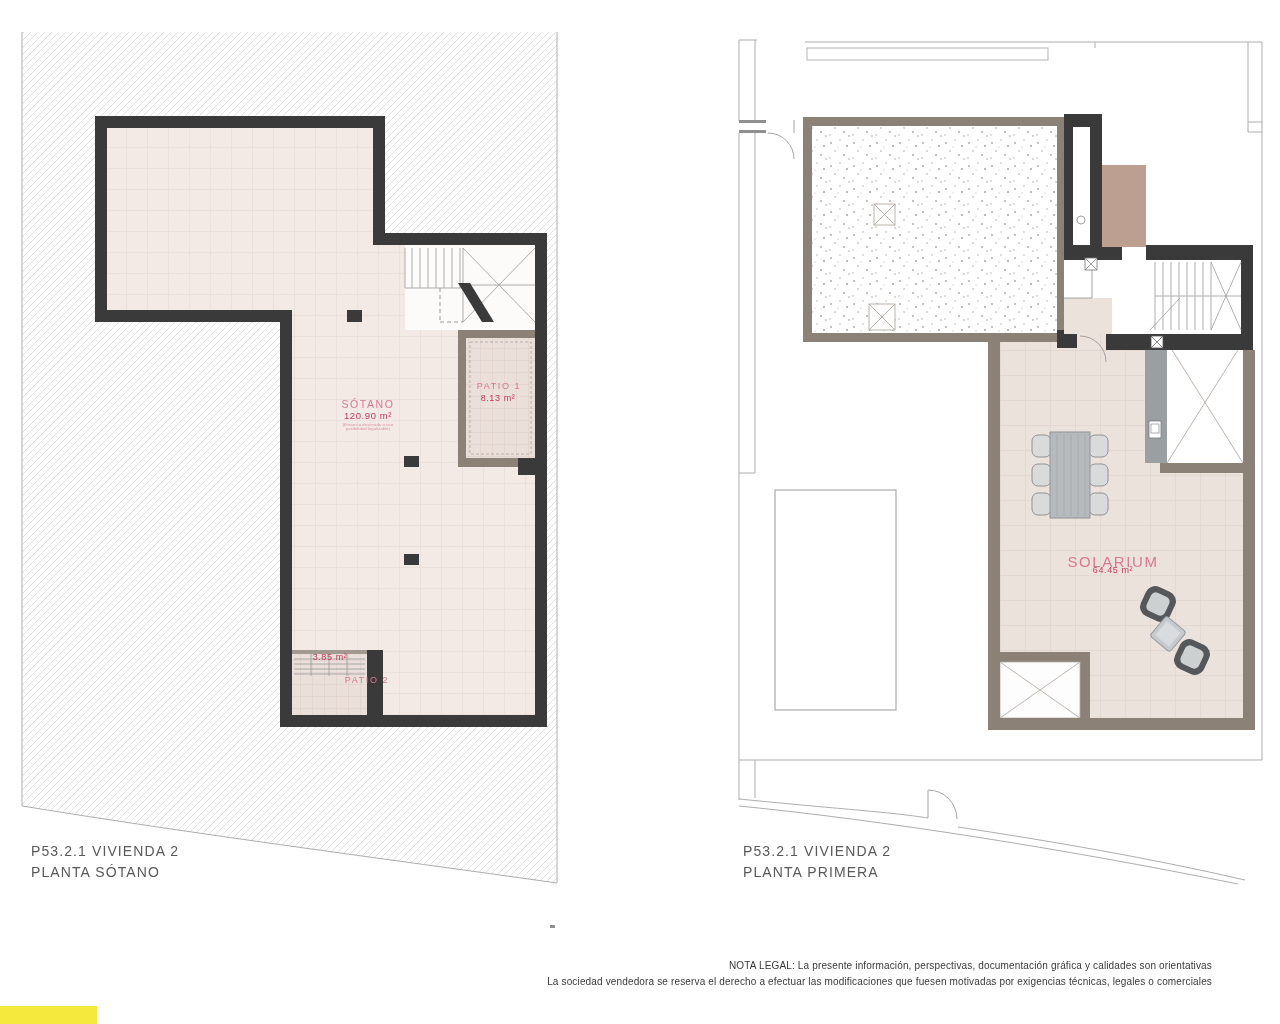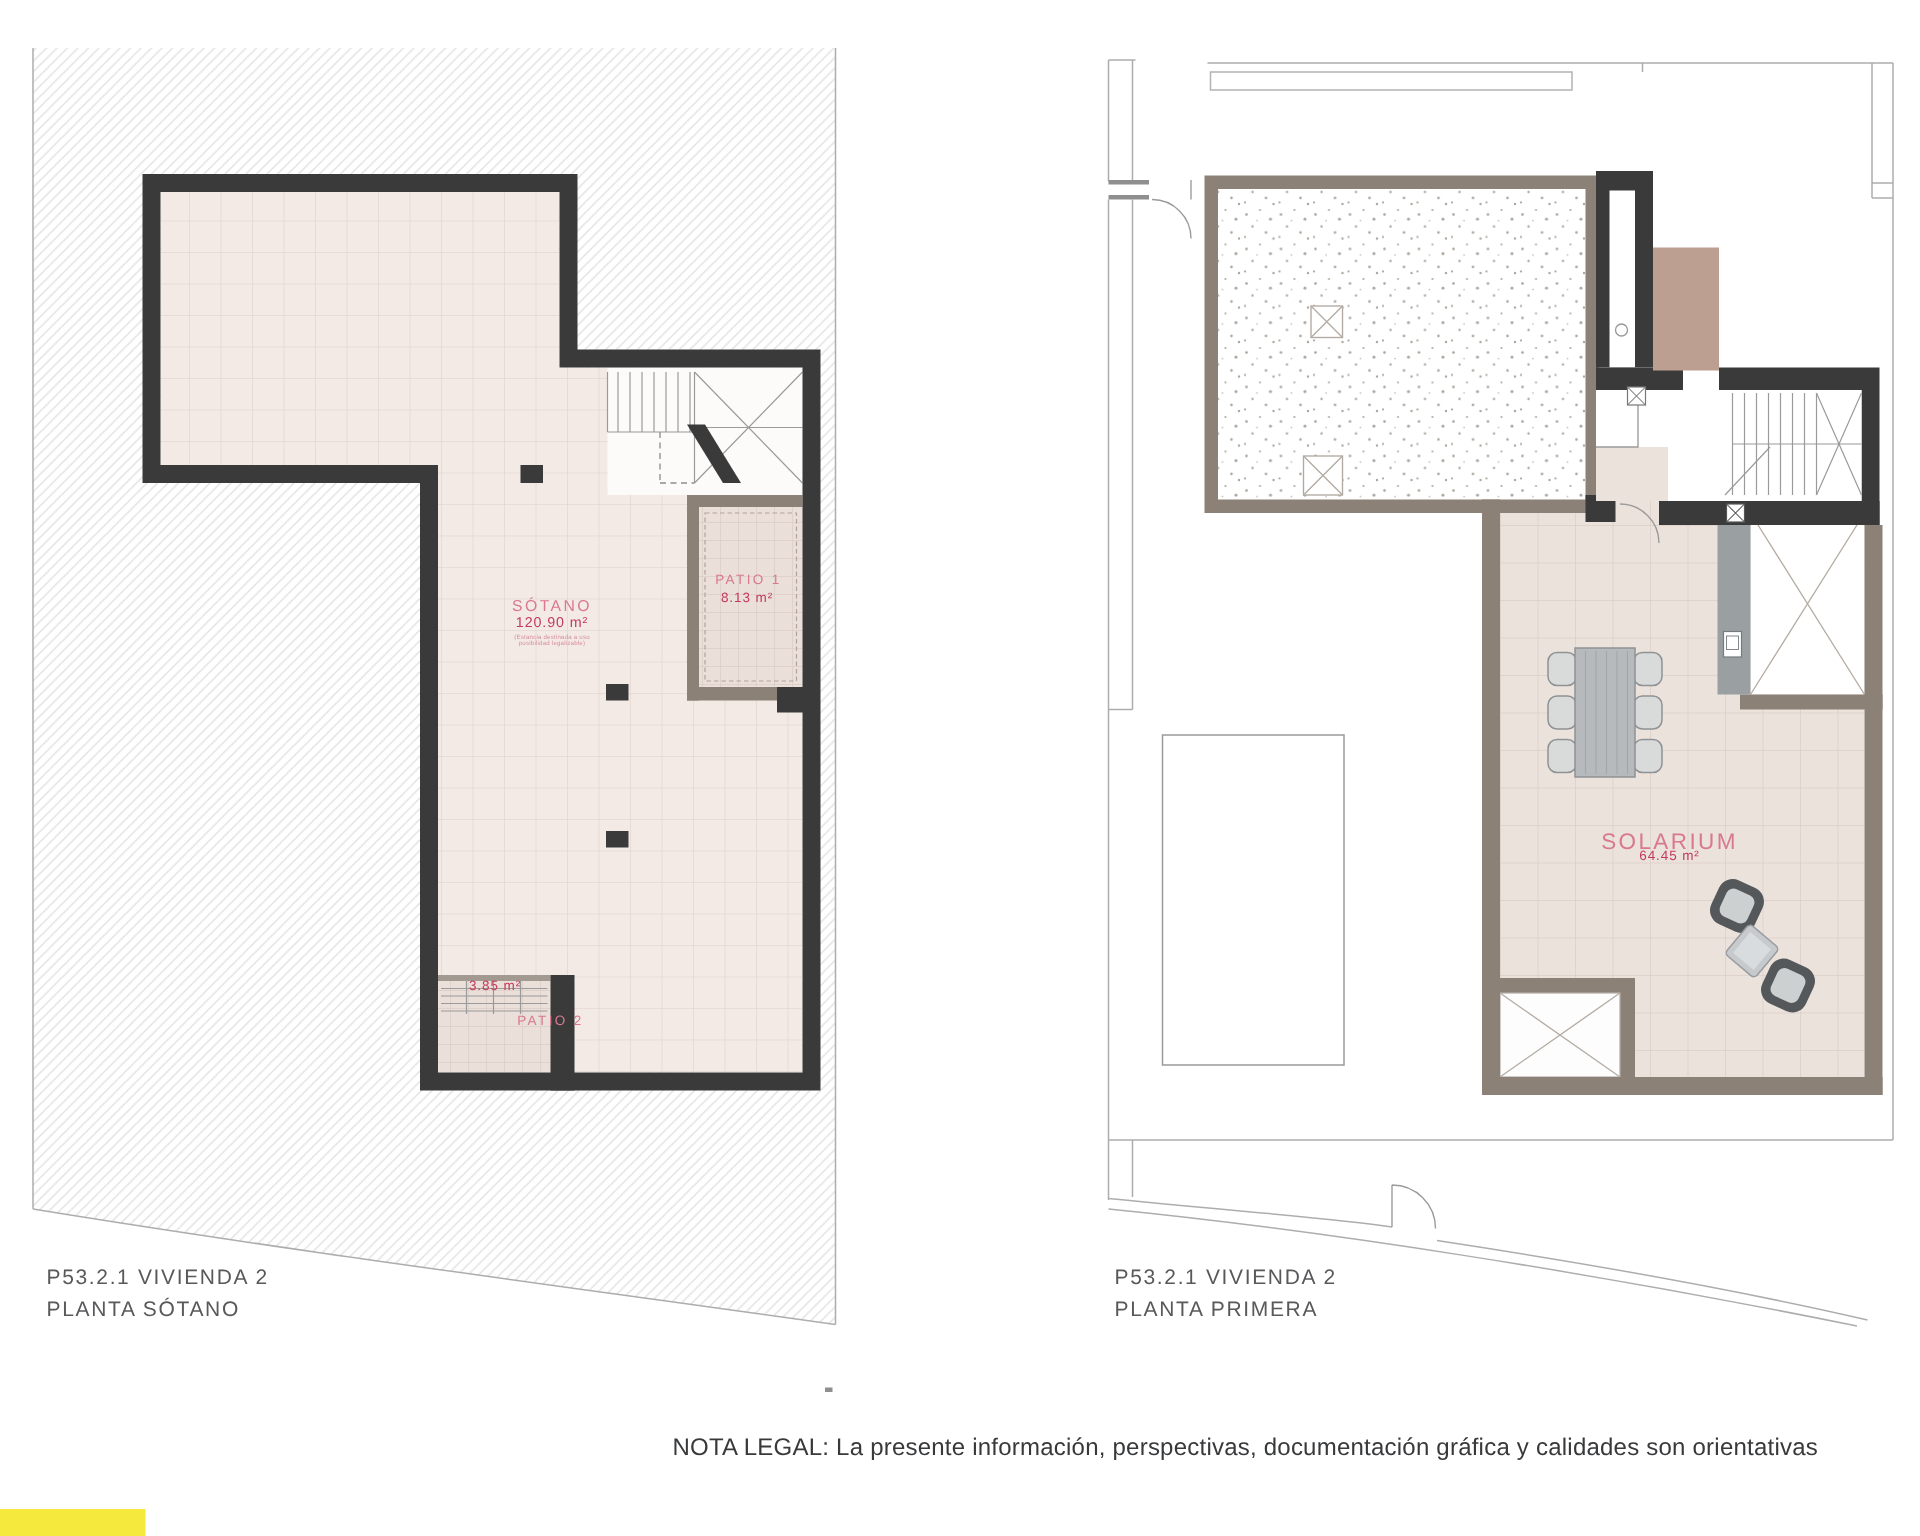--- a/index.html
+++ b/index.html
@@ -14,21 +14,21 @@
   .canvas svg{position:absolute;left:0;top:0;}
   .ovl{position:absolute;white-space:nowrap;}
   .room-name{color:var(--c-room-label);font-size:9.5px;letter-spacing:1.6px;
              transform:translateX(-50%);text-align:center;}
   .room-area{color:var(--c-room-area);font-size:9.5px;font-weight:normal;letter-spacing:.6px;
              transform:translateX(-50%);text-align:center;}
   .room-note{color:#d992a0;color:#d8909e;font-size:6px;line-height:6.4px;text-align:center;
              transform:translateX(-50%) scale(.68);transform-origin:center top;letter-spacing:.2px;}
   .plan-title{color:var(--c-plan-label);font-size:14px;line-height:21px;letter-spacing:1.1px;}
   .legal{right:68px;top:958px;text-align:right;color:var(--c-legal-text);
-         font-size:16px;line-height:15.5px;letter-spacing:.15px;}
+         font-size:10px;line-height:15.5px;letter-spacing:.15px;}
   .accent-bar{position:absolute;left:0;top:1006px;width:97px;height:18px;
               background:var(--c-accent-bar);}
   .stray-dot{position:absolute;left:550px;top:925px;width:5px;height:3px;background:#8f8f8f;}
   
   .w{fill:var(--c-wall-dark);}
   .wg{fill:var(--c-wall-gray);}
   .fl{fill:var(--c-floor-pink);}
   .flp{fill:var(--c-floor-patio);}
   .fls{fill:var(--c-floor-solarium);}
   .tan{fill:var(--c-tan-block);}
@@ -252,17 +252,18 @@
     <div>PLANTA SÓTANO</div>
   </div>
 
   <div class="ovl plan-title" style="left:743px;top:841px;">
     <div>P53.2.1 VIVIENDA 2</div>
     <div>PLANTA PRIMERA</div>
   </div>
 
   <div class="ovl legal">
     <div>NOTA LEGAL: La presente información, perspectivas, documentación gráfica y calidades son orientativas</div>
+    <div>La sociedad vendedora se reserva el derecho a efectuar las modificaciones que fuesen motivadas por exigencias técnicas, legales o comerciales</div>
   </div>
 
   <div class="stray-dot"></div>
   <div class="accent-bar"></div>
 </div>
 
 </body></html>

